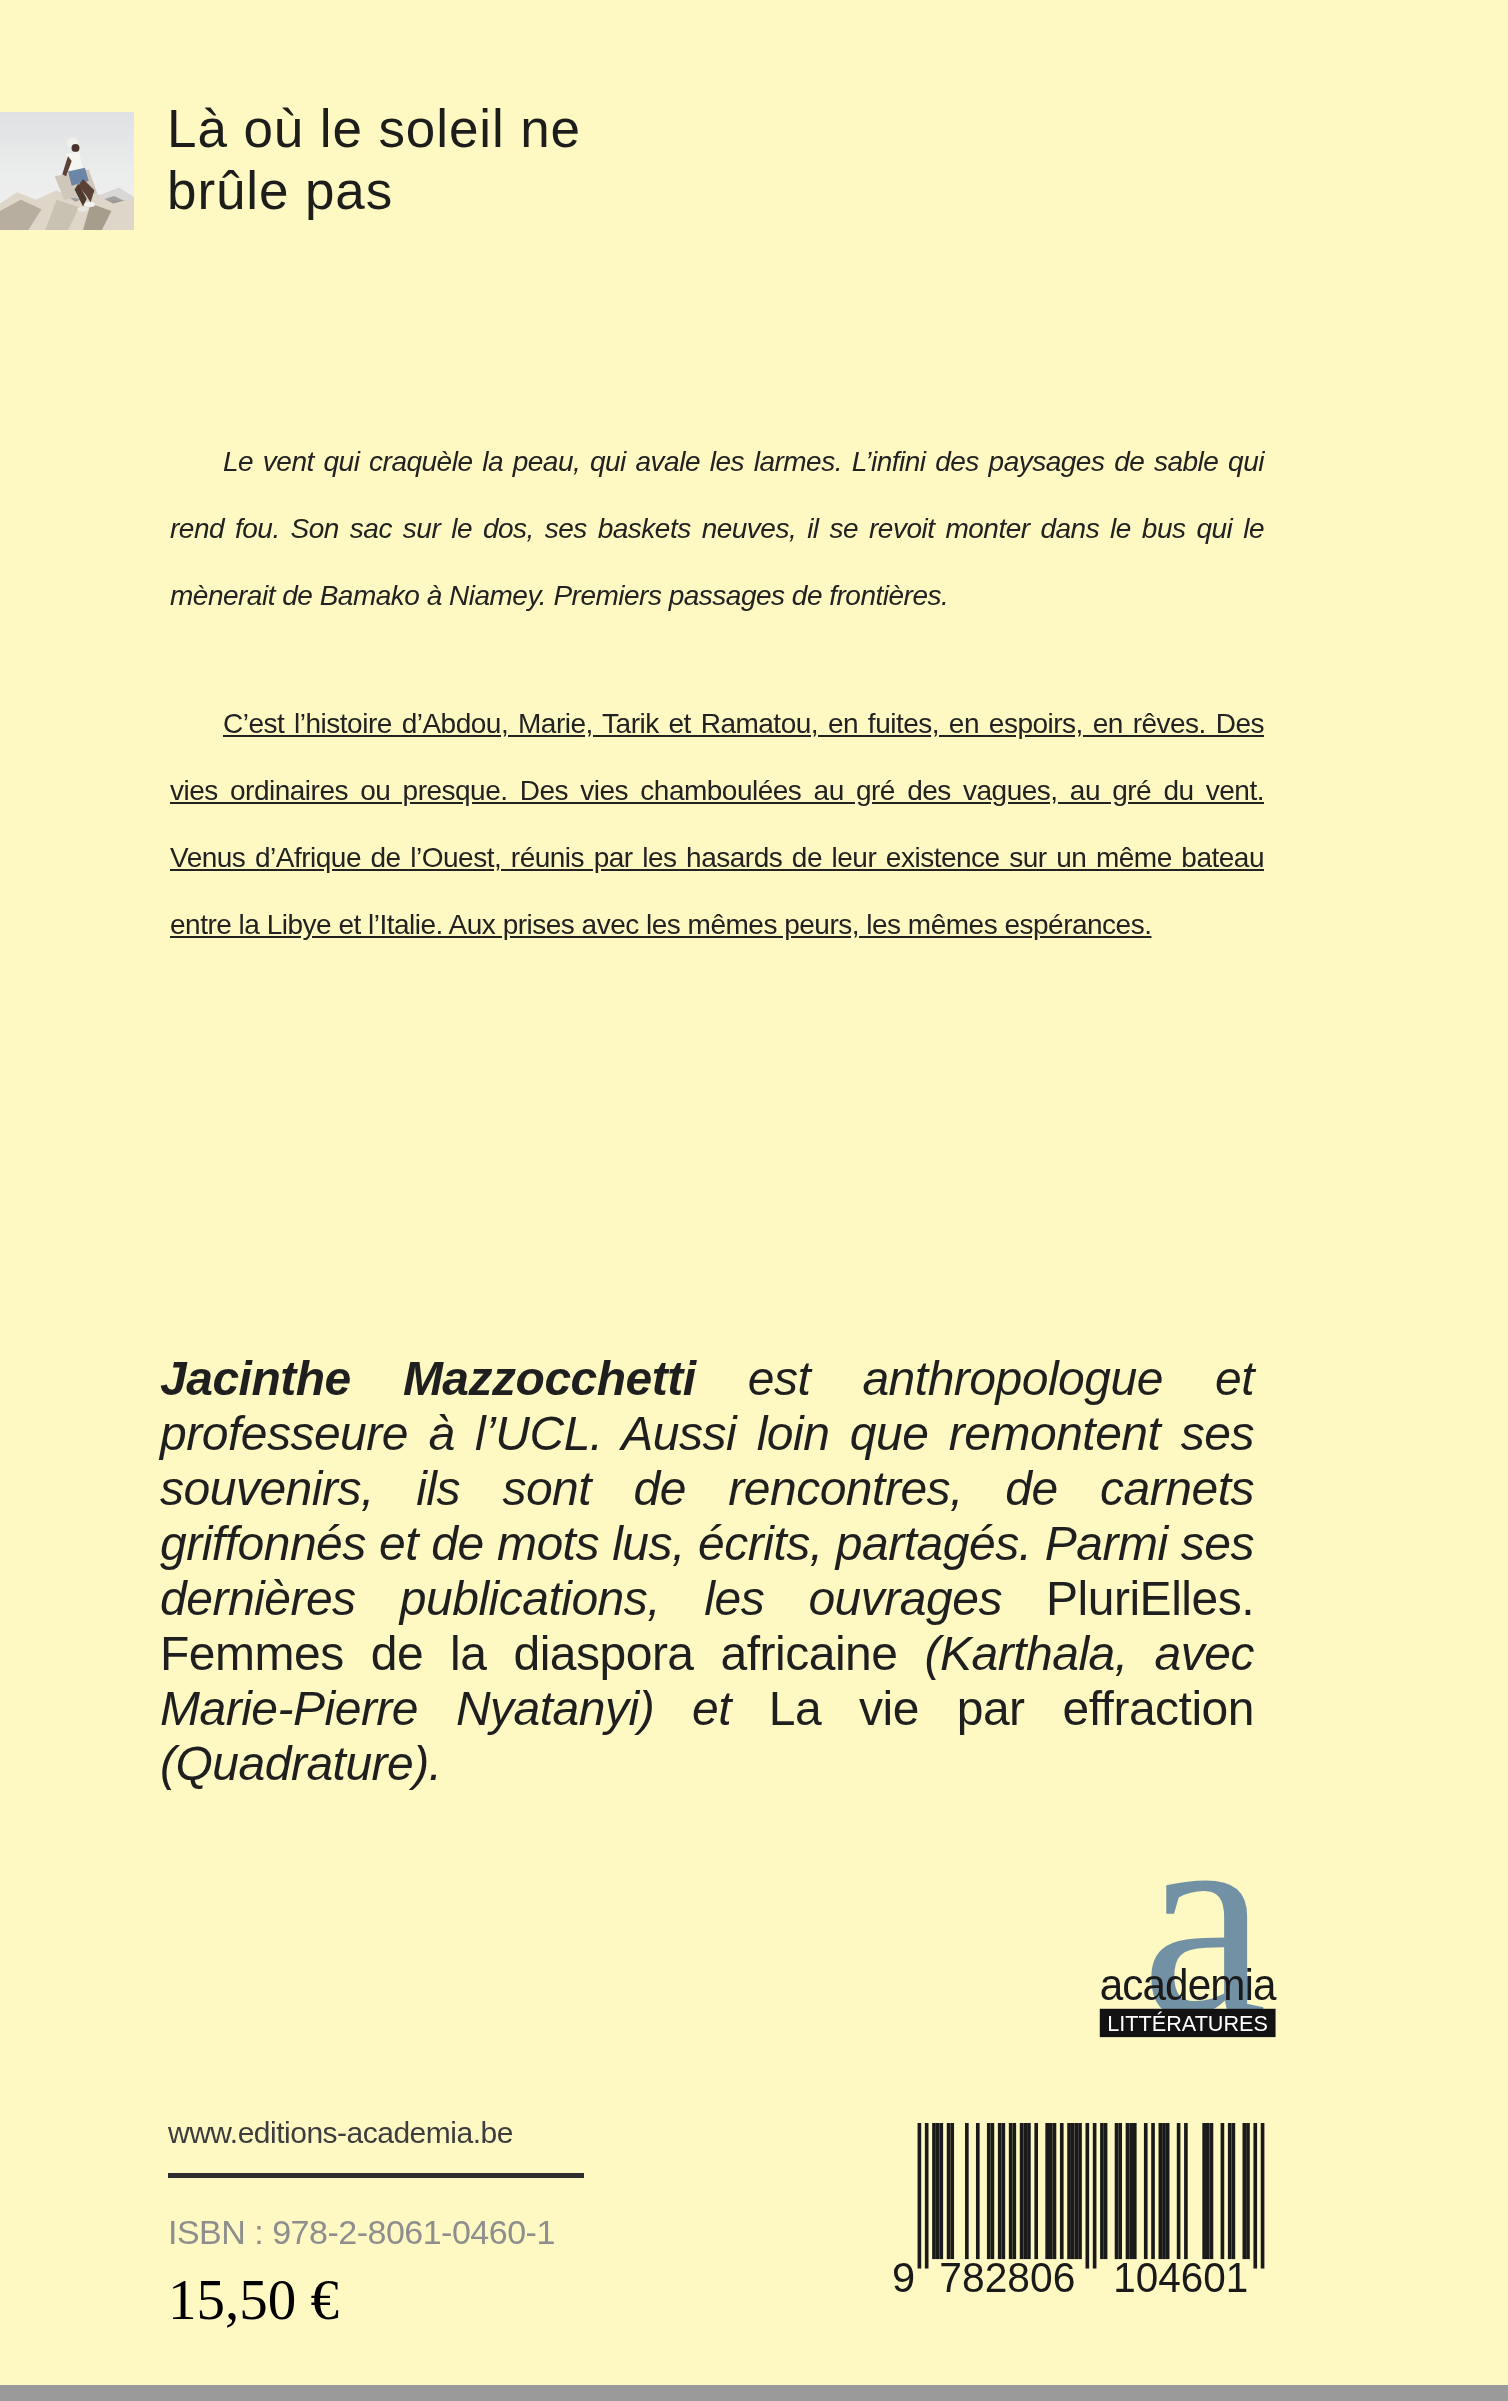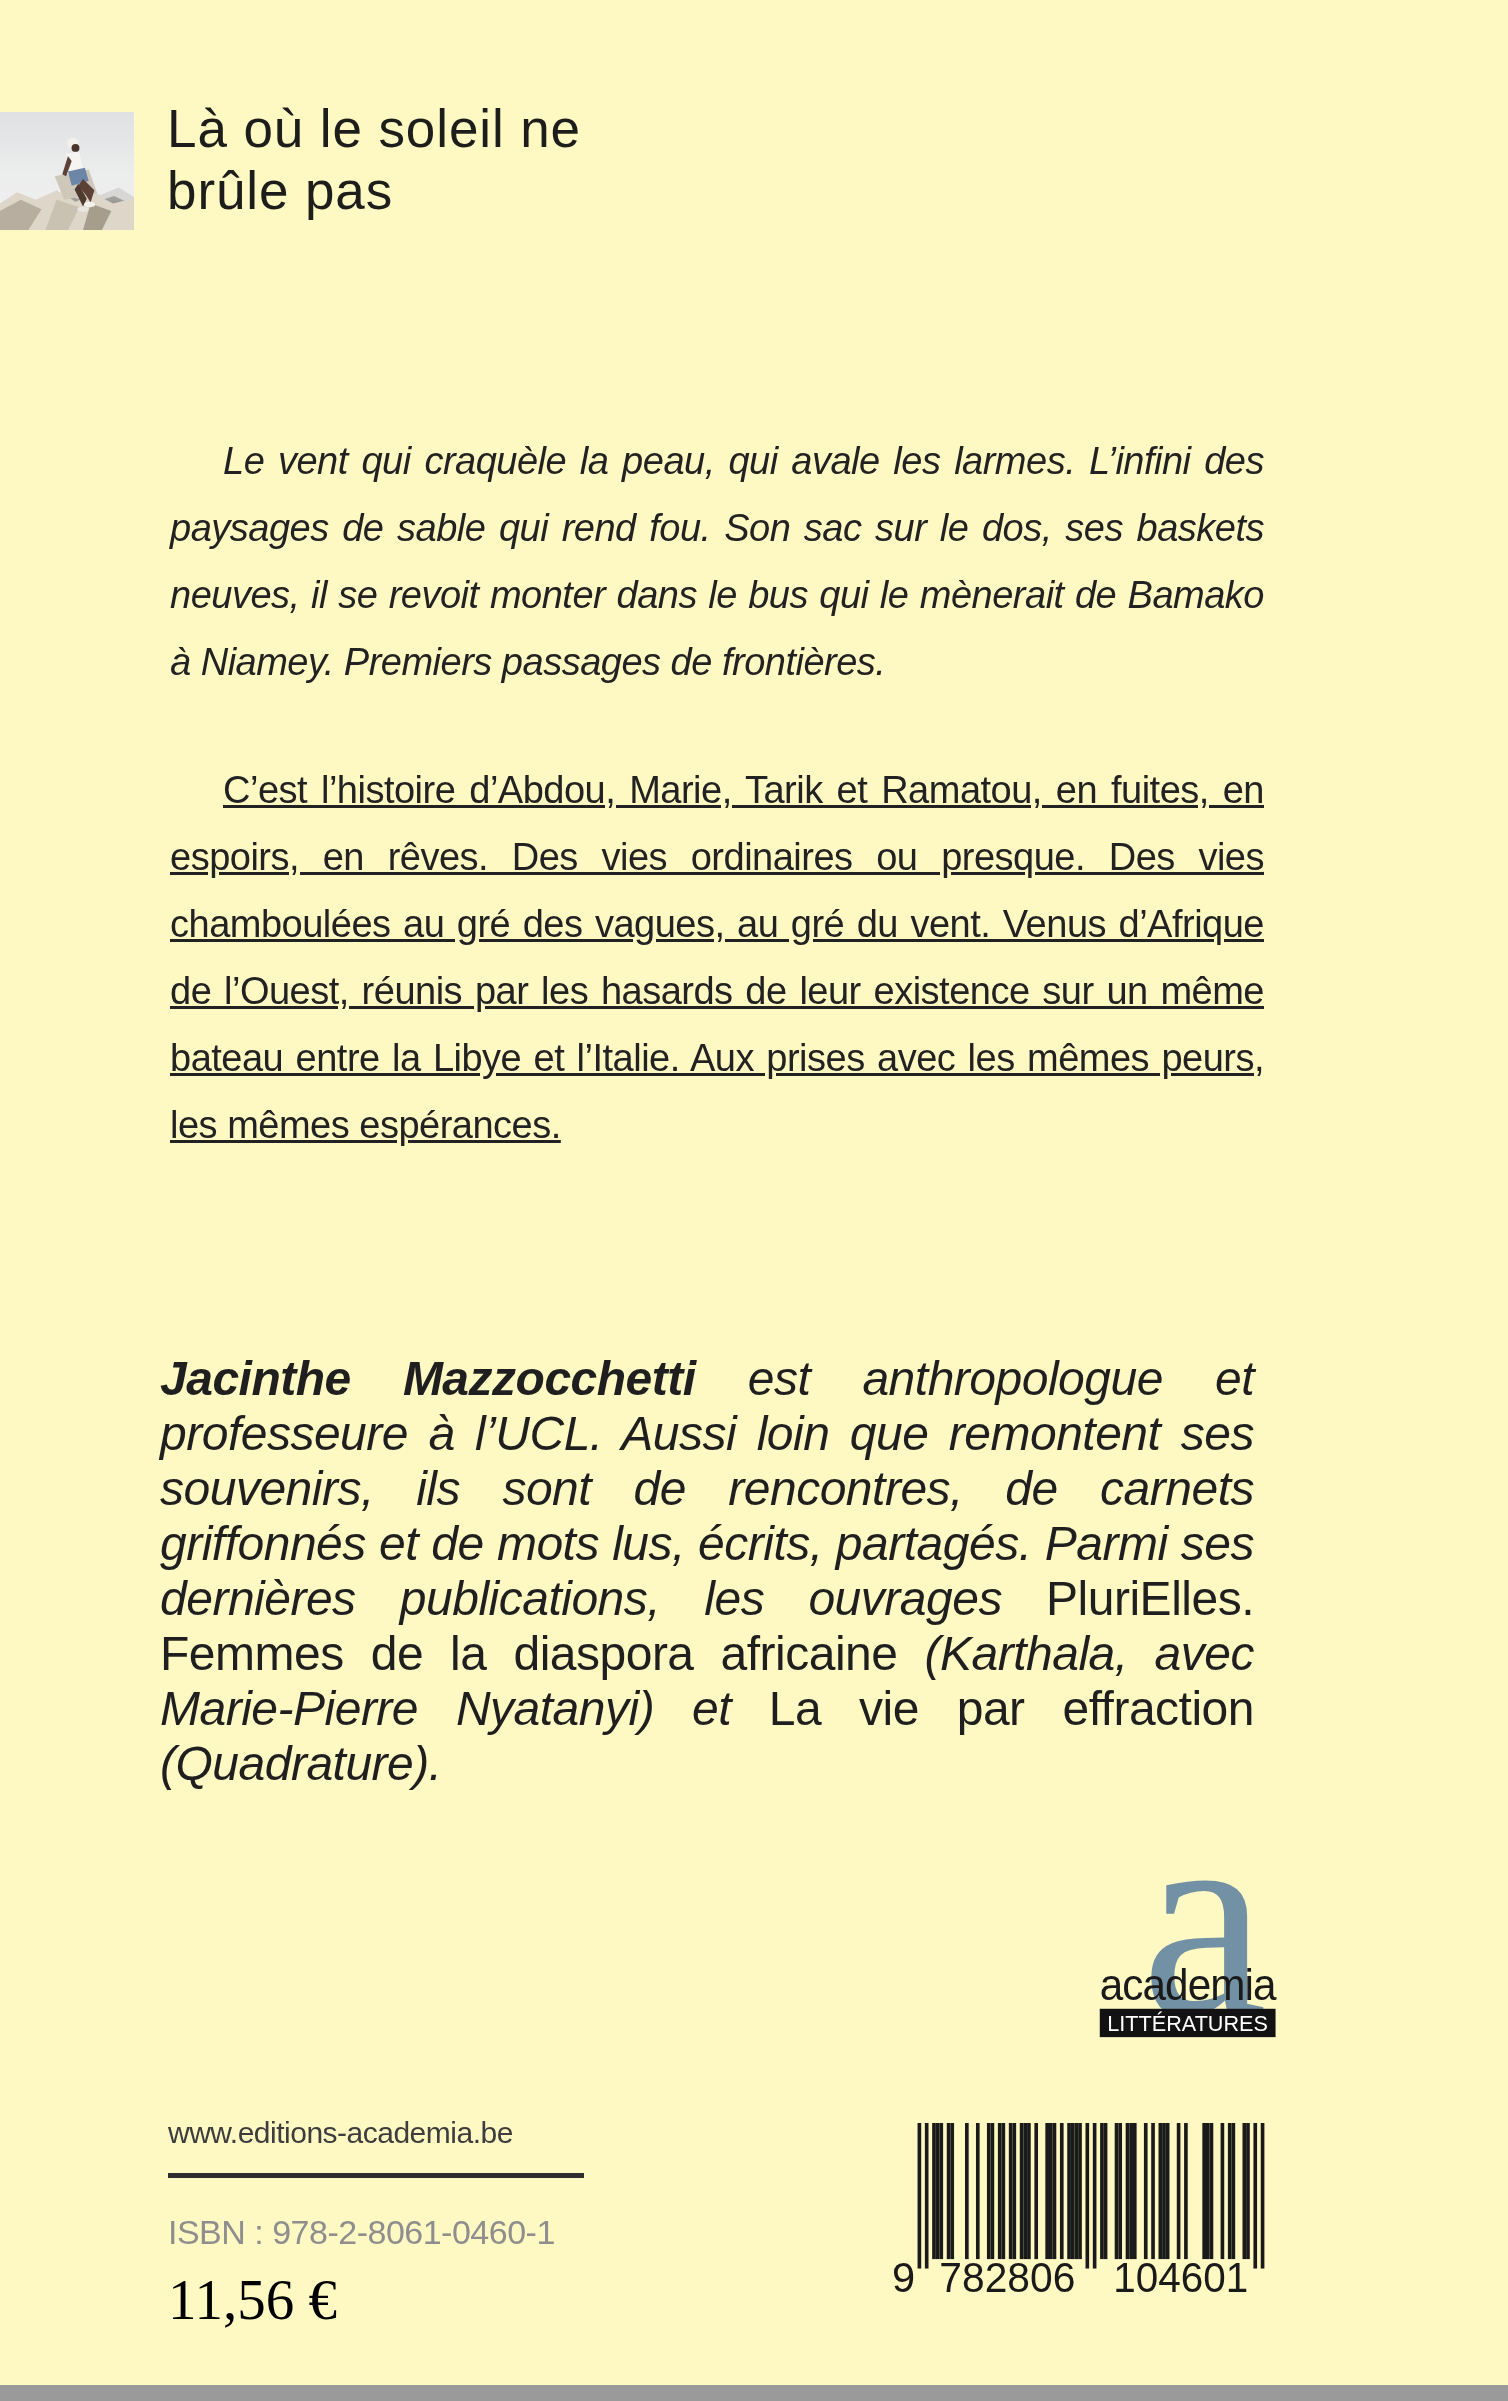--- a/index.html
+++ b/index.html
@@ -6,21 +6,21 @@
   body{background:#9a9a9a;}
   .page{position:relative;width:1508px;height:2385px;background:#fef9c3;overflow:hidden;
         font-family:"Liberation Sans",sans-serif;color:#1d1d1b;}
 
   .thumb{position:absolute;left:0;top:112px;width:134px;height:118px;}
 
   .title{position:absolute;left:167px;top:98px;font-size:53px;line-height:62px;
          letter-spacing:0.9px;color:#1d1d1b;}
 
   .text-col{position:absolute;left:170px;top:428px;width:1094px;}
-  .syn{font-size:38px;line-height:67px;text-align:justify;letter-spacing:-0.5px;
+  .syn{font-size:28px;line-height:67px;text-align:justify;letter-spacing:-0.5px;
        color:#222222;margin:0;text-indent:53px;}
   .syn.p1{font-style:italic;}
   .syn.p2{margin-top:61px;text-decoration:underline;}
 
   .bio{position:absolute;left:160px;top:1351px;width:1094px;font-size:48px;line-height:55px;
        text-align:justify;letter-spacing:-0.5px;color:#1f1f1f;}
   .bio .b-i{font-weight:bold;font-style:italic;}
   .bio .it{font-style:italic;}
   .bio .rm{font-style:normal;}
 
@@ -89,21 +89,21 @@
       <text x="48" y="142" font-family="Liberation Serif, serif" font-size="300" fill="#7391a4">a</text>
       <text x="4" y="128" font-family="Liberation Sans, sans-serif" font-size="46" letter-spacing="-1" fill="#1a1a1a" textLength="186" lengthAdjust="spacingAndGlyphs">academia</text>
       <rect x="4" y="137" width="186" height="30" fill="#121212"></rect>
       <text x="12" y="160" font-family="Liberation Sans, sans-serif" font-size="23" fill="#ffffff" textLength="170" lengthAdjust="spacingAndGlyphs">LITTÉRATURES</text>
     </svg>
   </div>
 
   <div class="website">www.editions-academia.be</div>
   <div class="rule"></div>
   <div class="isbn">ISBN : 978-2-8061-0460-1</div>
-  <div class="price">11,56 €</div>
+  <div class="price">15,50 €</div>
 
   <div class="barcode">
     <svg width="380" height="172" viewBox="0 0 402 182">
       <g>
           <rect x="27.00" y="0" width="3.86" height="154" fill="#1a1a1a"></rect>
           <rect x="34.73" y="0" width="3.86" height="154" fill="#1a1a1a"></rect>
           <rect x="42.45" y="0" width="3.86" height="144" fill="#1a1a1a"></rect>
           <rect x="46.32" y="0" width="3.86" height="144" fill="#1a1a1a"></rect>
           <rect x="50.18" y="0" width="3.86" height="144" fill="#1a1a1a"></rect>
           <rect x="57.91" y="0" width="3.86" height="144" fill="#1a1a1a"></rect>

